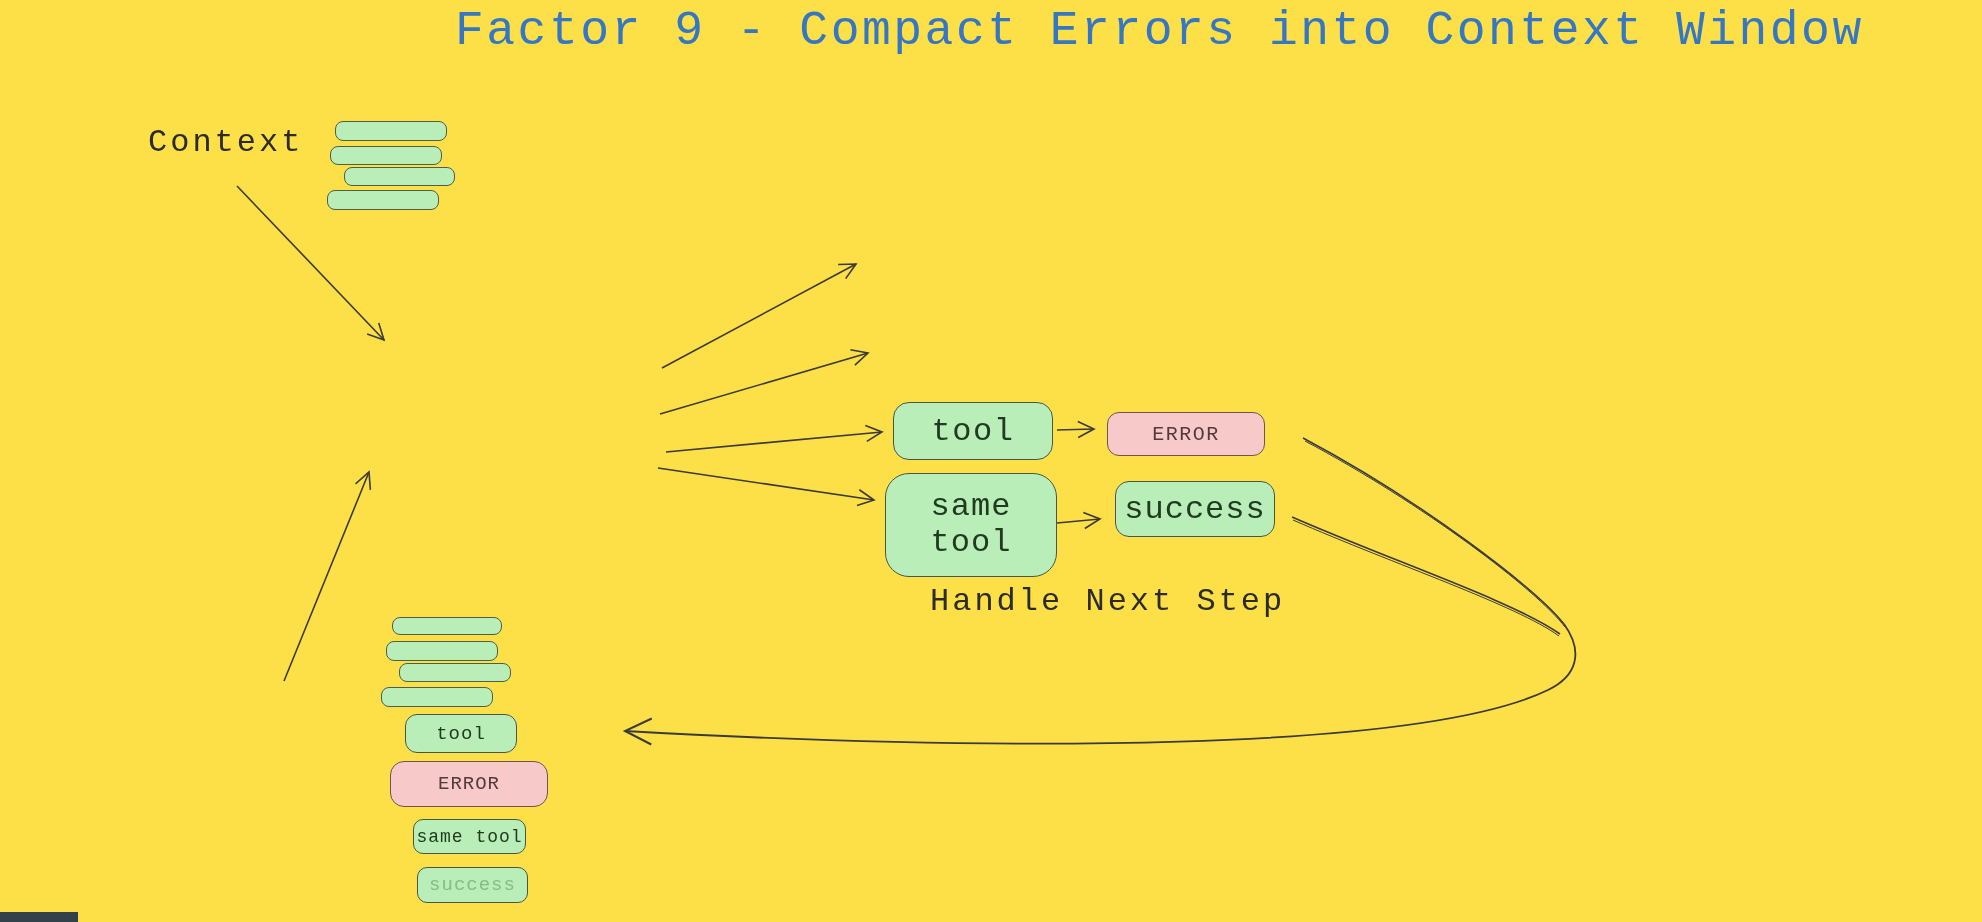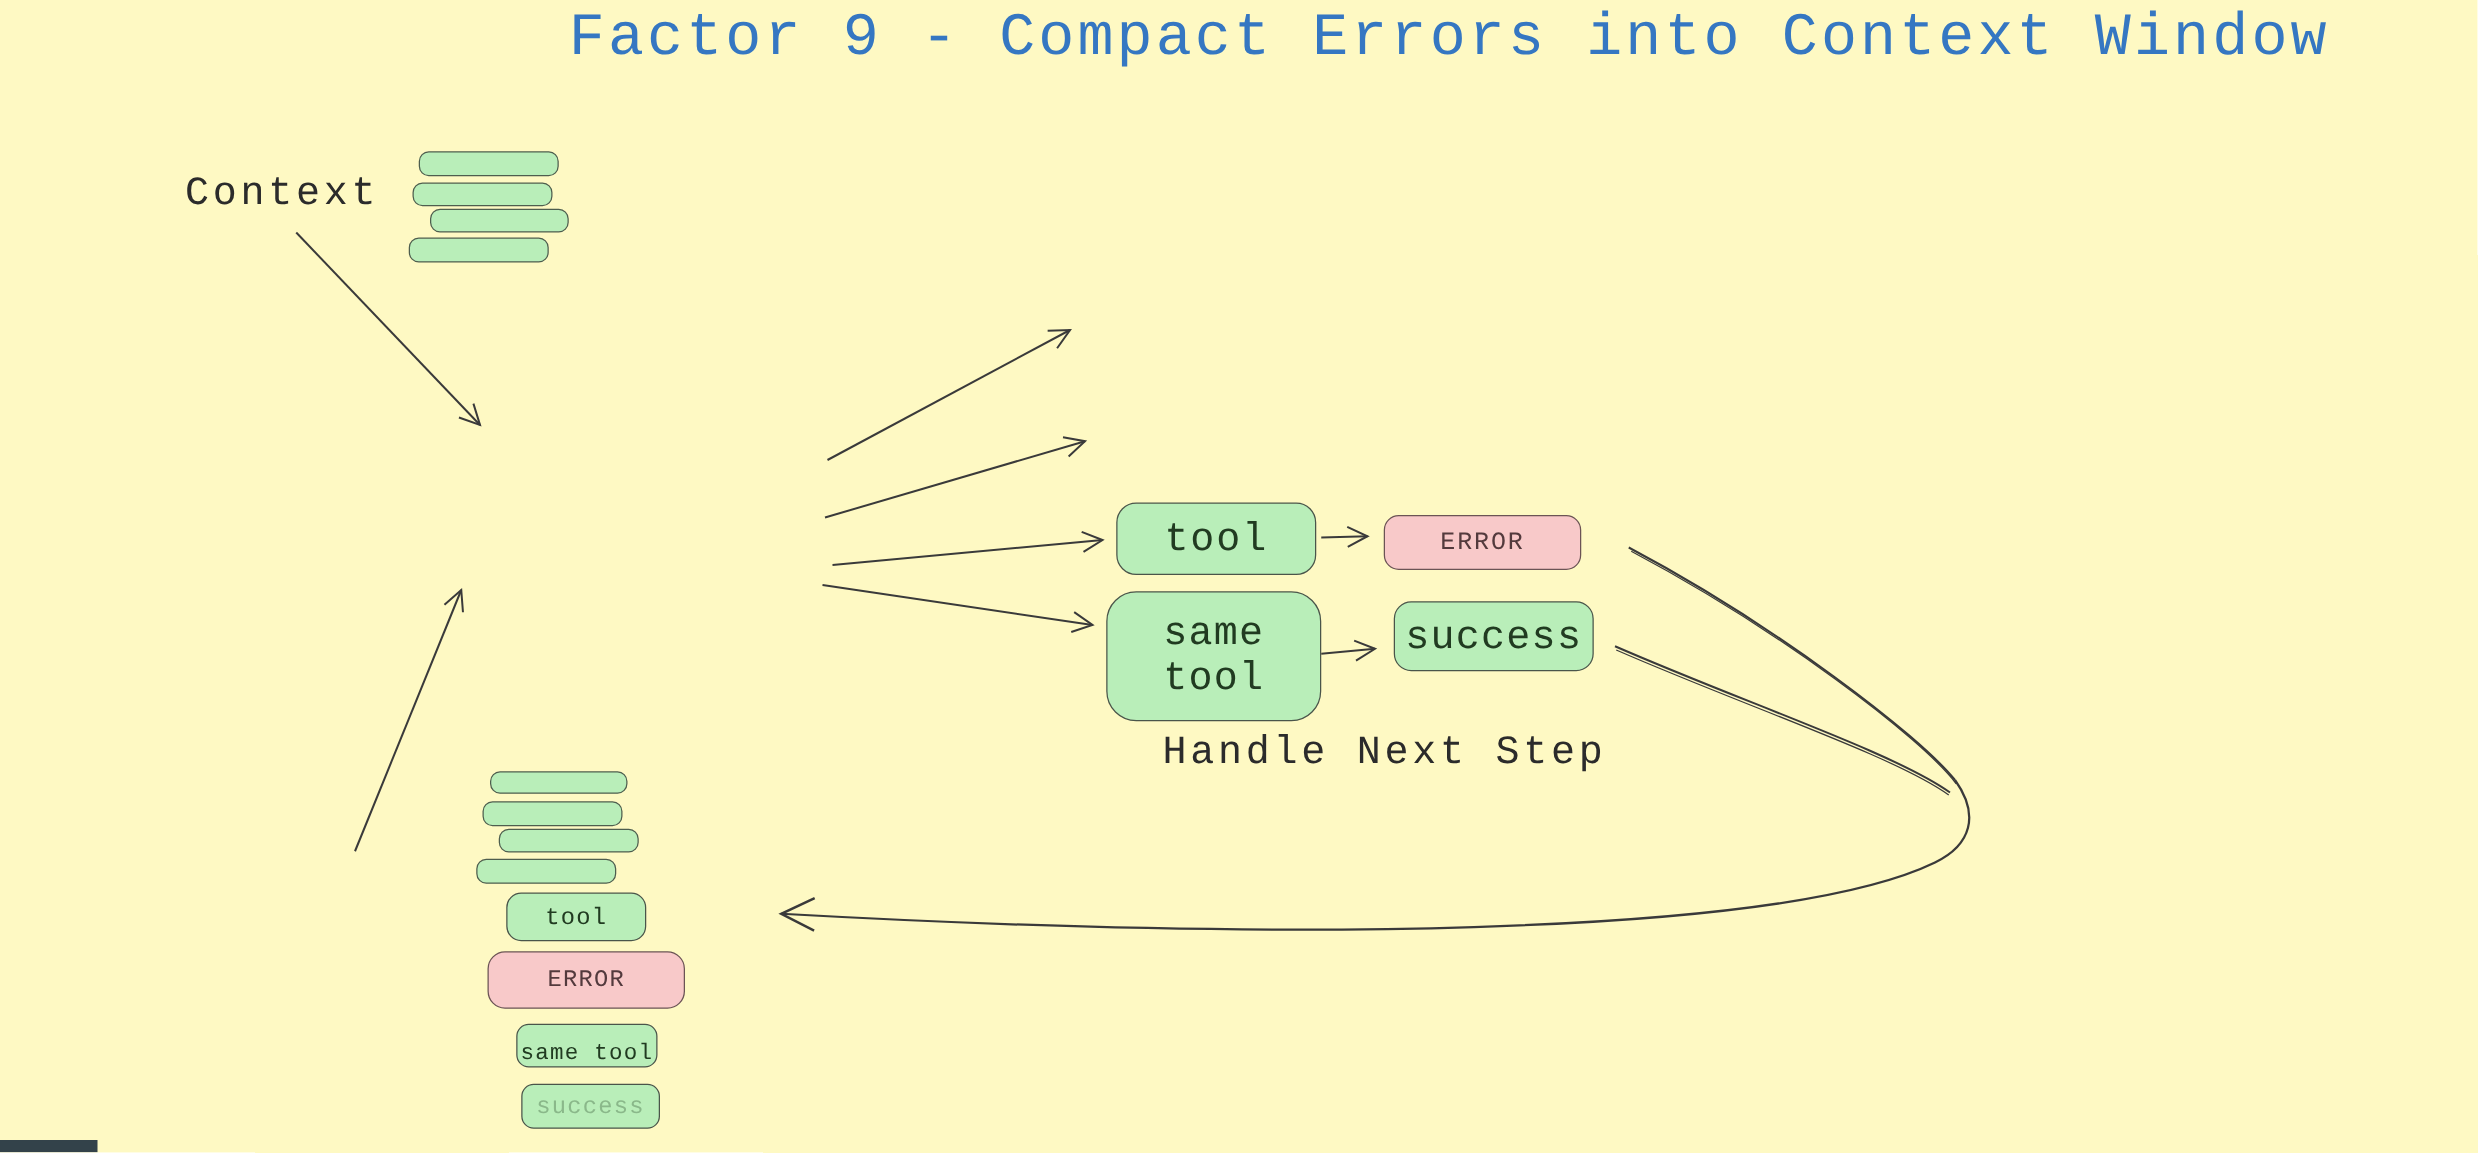--- a/index.html
+++ b/index.html
@@ -1,19 +1,19 @@
 <!DOCTYPE html>
 <html><head>
 <meta charset="utf-8">
 <style>
   html,body{margin:0;padding:0;background:#ffffff;}
   #canvas{
     position:relative;
     width:1982px;height:922px;
-    background:#fef9c3;
+    background:#fde047;
     overflow:hidden;
     font-family:"Liberation Mono","DejaVu Sans Mono",monospace;
   }
   .title{
     position:absolute;left:455px;top:4px;
     font-size:48px;letter-spacing:2.5px;
     color:#3577c2;white-space:nowrap;
   }
   .label{
     position:absolute;
@@ -79,21 +79,21 @@
       <path d="M1057,430 L1094,429" marker-end="url(#ah)"></path>
       <path d="M1057,523 L1100,519" marker-end="url(#ah)"></path>
       <path d="M1303,438 C1420,500 1535,588 1564,624"></path>
       <path d="M1305,441 C1422,503 1537,590 1565,627" stroke-width="1"></path>
       <path d="M1292,517 C1395,562 1515,602 1560,634"></path>
       <path d="M1293,520 C1396,565 1516,605 1559,636" stroke-width="1"></path>
       <path d="M1564,624 C1584,652 1577,676 1548,690 C1420,752 1000,752 625,731" stroke-width="1.8" marker-end="url(#ah2)"></path>
     </g>
   </svg>
 
-  <div class="label" style="left:148px;top:136px;">Context</div>
+  <div class="label" style="left:148px;top:124px;">Context</div>
   <div class="bar" style="left:335px;top:121px;width:112px;height:20px;"></div>
   <div class="bar" style="left:330px;top:146px;width:112px;height:19px;"></div>
   <div class="bar" style="left:344px;top:167px;width:111px;height:19px;"></div>
   <div class="bar" style="left:327px;top:190px;width:112px;height:20px;"></div>
 
 
   <div class="node" style="left:893px;top:402px;width:160px;height:58px;border-radius:16px;font-size:32px;letter-spacing:1.5px;">
     <span>tool</span>
   </div>
 
@@ -117,21 +117,21 @@
   <div class="bar" style="left:386px;top:641px;width:112px;height:20px;"></div>
   <div class="bar" style="left:399px;top:663px;width:112px;height:19px;"></div>
   <div class="bar" style="left:381px;top:687px;width:112px;height:20px;"></div>
 
   <div class="chip" style="left:405px;top:714px;width:112px;height:39px;border-radius:12px;">
     <span>tool</span>
   </div>
   <div class="chip pink" style="left:390px;top:761px;width:158px;height:46px;border-radius:14px;">
     <span>ERROR</span>
   </div>
-  <div class="chip" style="left:413px;top:819px;width:113px;height:35px;border-radius:10px;font-size:18px;align-items:flex-end;">
+  <div class="chip" style="left:413px;top:819px;width:113px;height:35px;border-radius:10px;font-size:18px;">
     <span>same tool</span>
   </div>
   <div class="chip muted" style="left:417px;top:867px;width:111px;height:36px;border-radius:10px;">
     <span>success</span>
   </div>
 
   <div class="corner-artifact"></div>
 
 </div>
 

